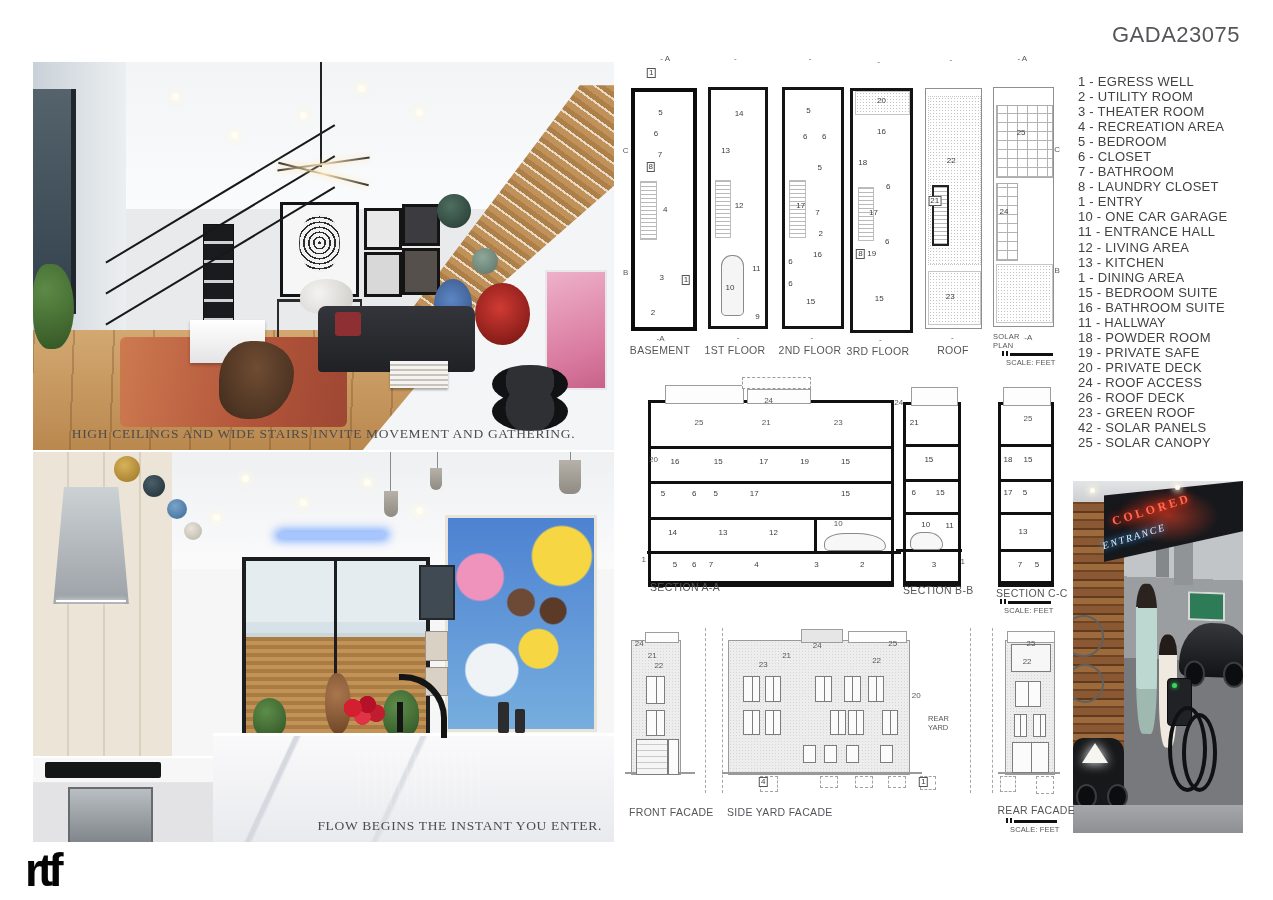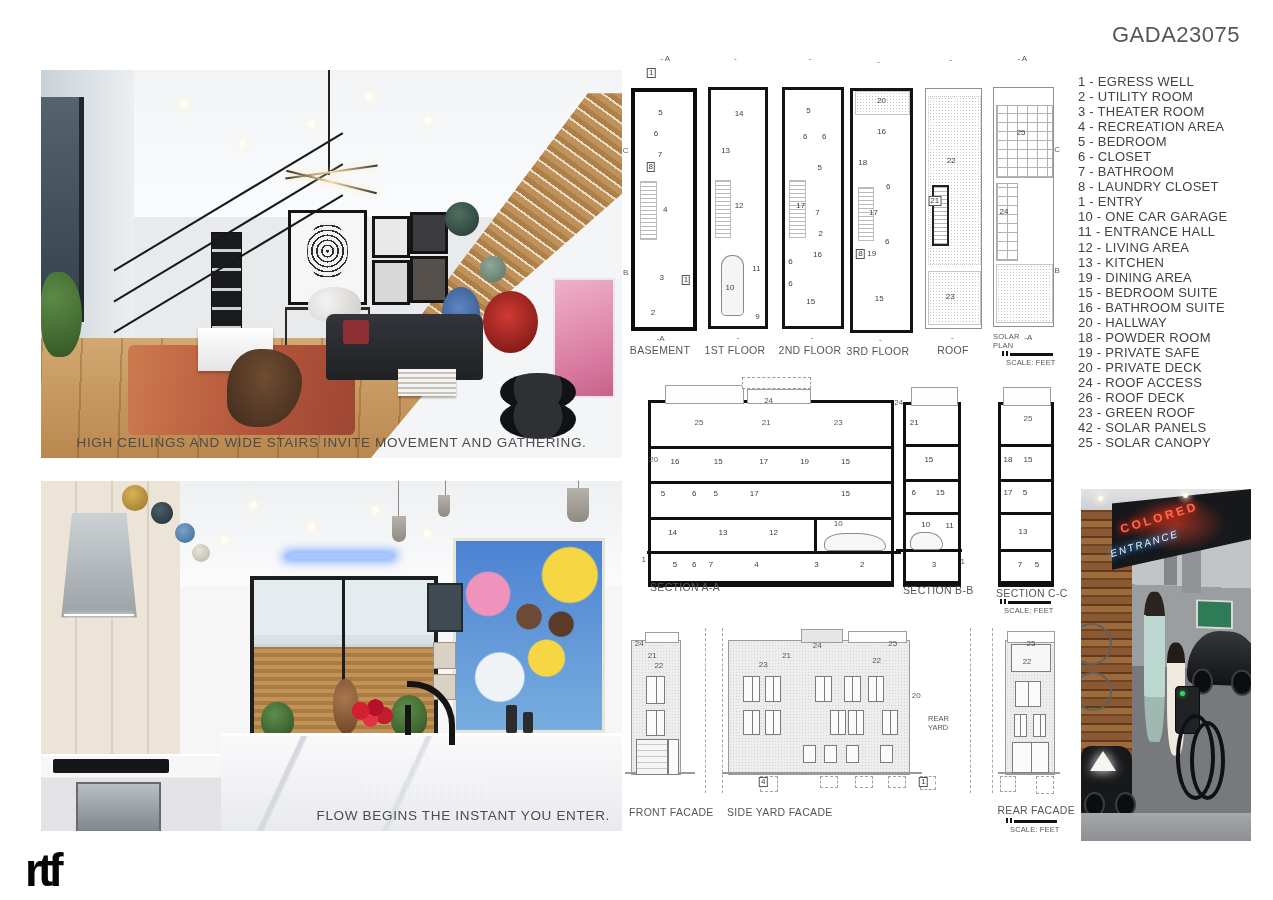--- a/index.html
+++ b/index.html
@@ -3,21 +3,21 @@
 <meta charset="utf-8">
 <style>
   html,body{margin:0;padding:0;background:#ffffff;}
   body{font-family:"Liberation Sans","DejaVu Sans",sans-serif;}
   .board{position:relative;width:1273px;height:900px;background:#fff;overflow:hidden;}
 
   
   .code{position:absolute;top:22px;right:33px;font-size:22px;color:#55565a;letter-spacing:.5px;}
 
   
-  .photo{position:absolute;overflow:hidden;margin:8px;background:#e9eaec;}
+  .photo{position:absolute;overflow:hidden;margin:0;background:#e9eaec;font-family:Liberation Serif, serif;}
   .photo *{position:absolute;}
   .caption{position:absolute;left:0;right:0;bottom:8px;text-align:center;font-size:13.5px;color:#4c4c4c;letter-spacing:.05em;z-index:40;}
   .caption.right{text-align:right;padding-right:12px;}
 
   
   .photo-hall{left:33px;top:62px;width:581px;height:388px;}
   .p1-ceiling{left:0;top:0;width:100%;height:38%;background:linear-gradient(180deg,#f2f4f6,#fafbfc);}
   .p1-wall-left{left:0;top:0;width:16%;height:74%;background:linear-gradient(90deg,#c9d1d8,#eceff1);}
   .p1-window{left:0;top:7%;width:6.5%;height:58%;background:linear-gradient(180deg,#55636d,#31404a);border-right:5px solid #20262b;}
   .p1-floor{left:0;bottom:0;width:100%;height:31%;background:repeating-linear-gradient(92deg,rgba(100,64,28,.28) 0 2px,rgba(0,0,0,0) 2px 40px),linear-gradient(180deg,#d3a871,#b9884f);}
@@ -51,21 +51,21 @@
   .p1-pouf{left:79%;top:78%;width:13%;height:10%;border-radius:50%;background:radial-gradient(circle at 50% 42%,#2e3033 55%,#111214 56%);z-index:9;}
   .p1-pouf.b{top:85%;}
   .p1-pink{left:88.5%;top:54%;width:10%;height:30%;background:linear-gradient(160deg,#eeb1c9,#d9799f 70%,#c76289);box-shadow:0 0 0 2px #e8e8ea;z-index:8;}
   .p1-plant{left:0;top:52%;width:7%;height:22%;background:radial-gradient(circle at 30% 30%,#5c8a46,#335523);border-radius:40% 60% 55% 45%;z-index:6;}
   .p1-pendant{left:49.4%;top:0;width:2px;height:27%;background:#222;z-index:6;}
   .p1-bar{left:42%;top:26%;width:16%;height:2px;background:linear-gradient(90deg,#333,#f5d9a8,#333);transform:rotate(-8deg);z-index:6;box-shadow:0 0 6px rgba(255,230,170,.9);}
   .p1-bar.b2{top:28.5%;transform:rotate(14deg);}
   .spot{width:7px;height:7px;border-radius:50%;background:#fffdf4;box-shadow:0 0 6px 2px rgba(255,250,225,.95);z-index:4;}
 
   
-  .photo-kitchen{left:33px;top:473px;width:581px;height:350px;}
+  .photo-kitchen{left:33px;top:452px;width:581px;height:390px;}
   .p2-ceiling{left:0;top:0;width:100%;height:30%;background:linear-gradient(180deg,#eef0f2,#fbfbfc);}
   .p2-wall{left:24%;top:0;width:76%;height:100%;background:#f6f6f7;}
   .p2-cabs{left:0;top:0;width:24%;height:100%;background:repeating-linear-gradient(90deg,#ece5d7 0 34px,#d9d0be 34px 36px),linear-gradient(180deg,#efe9dc,#e2dac9);}
   .p2-hood{left:3.5%;top:9%;width:13%;height:30%;clip-path:polygon(14% 0,86% 0,100% 100%,0 100%);background:linear-gradient(180deg,#ccd1d4,#9ba1a6);}
   .p2-hoodlight{left:4%;top:38%;width:12%;height:2px;background:#fff;box-shadow:0 0 5px #fff;}
   .p2-counter-left{left:0;top:78%;width:31%;height:22%;background:linear-gradient(180deg,#f7f7f8 0 30%,#e3e3e6 31% 100%);box-shadow:inset 0 2px 0 #fff;}
   .p2-cooktop{left:2%;top:79.5%;width:20%;height:4%;background:#151617;border-radius:2px;}
   .p2-oven{left:6%;top:86%;width:14%;height:14%;background:linear-gradient(180deg,#b9bec2,#7e8489);border:2px solid #666b70;}
   .p2-doors{left:36%;top:27%;width:31%;height:46%;border:4px solid #1c1d1f;background:linear-gradient(180deg,#e5ecf0 0 34%,#d7e2e8 34% 40%,#cbd6da 40% 100%);}
   .p2-fence{left:0;bottom:0;width:100%;height:58%;background:repeating-linear-gradient(0deg,#c29257 0 4px,#a97c43 4px 8px);}
@@ -287,24 +287,24 @@
       <div class="lrow">4 - RECREATION  AREA</div>
       <div class="lrow">5 - BEDROOM</div>
       <div class="lrow">6 - CLOSET</div>
       <div class="lrow">7 - BATHROOM</div>
       <div class="lrow">8 - LAUNDRY  CLOSET</div>
       <div class="lrow">1 - ENTRY</div>
       <div class="lrow">10 - ONE CAR GARAGE</div>
       <div class="lrow">11 - ENTRANCE  HALL</div>
       <div class="lrow">12 - LIVING  AREA</div>
       <div class="lrow">13 - KITCHEN</div>
-      <div class="lrow">19 - DINING  AREA</div>
+      <div class="lrow">1 - DINING  AREA</div>
       <div class="lrow">15 - BEDROOM  SUITE</div>
       <div class="lrow">16 - BATHROOM  SUITE</div>
-      <div class="lrow">20 - HALLWAY</div>
+      <div class="lrow">11 - HALLWAY</div>
       <div class="lrow">18 - POWDER  ROOM</div>
       <div class="lrow">19 - PRIVATE SAFE</div>
       <div class="lrow">20 - PRIVATE DECK</div>
       <div class="lrow">24 - ROOF ACCESS</div>
       <div class="lrow">26 - ROOF DECK</div>
       <div class="lrow">23 - GREEN  ROOF</div>
       <div class="lrow">42 - SOLAR  PANELS</div>
       <div class="lrow">25 - SOLAR  CANOPY</div>
     </section>
 

